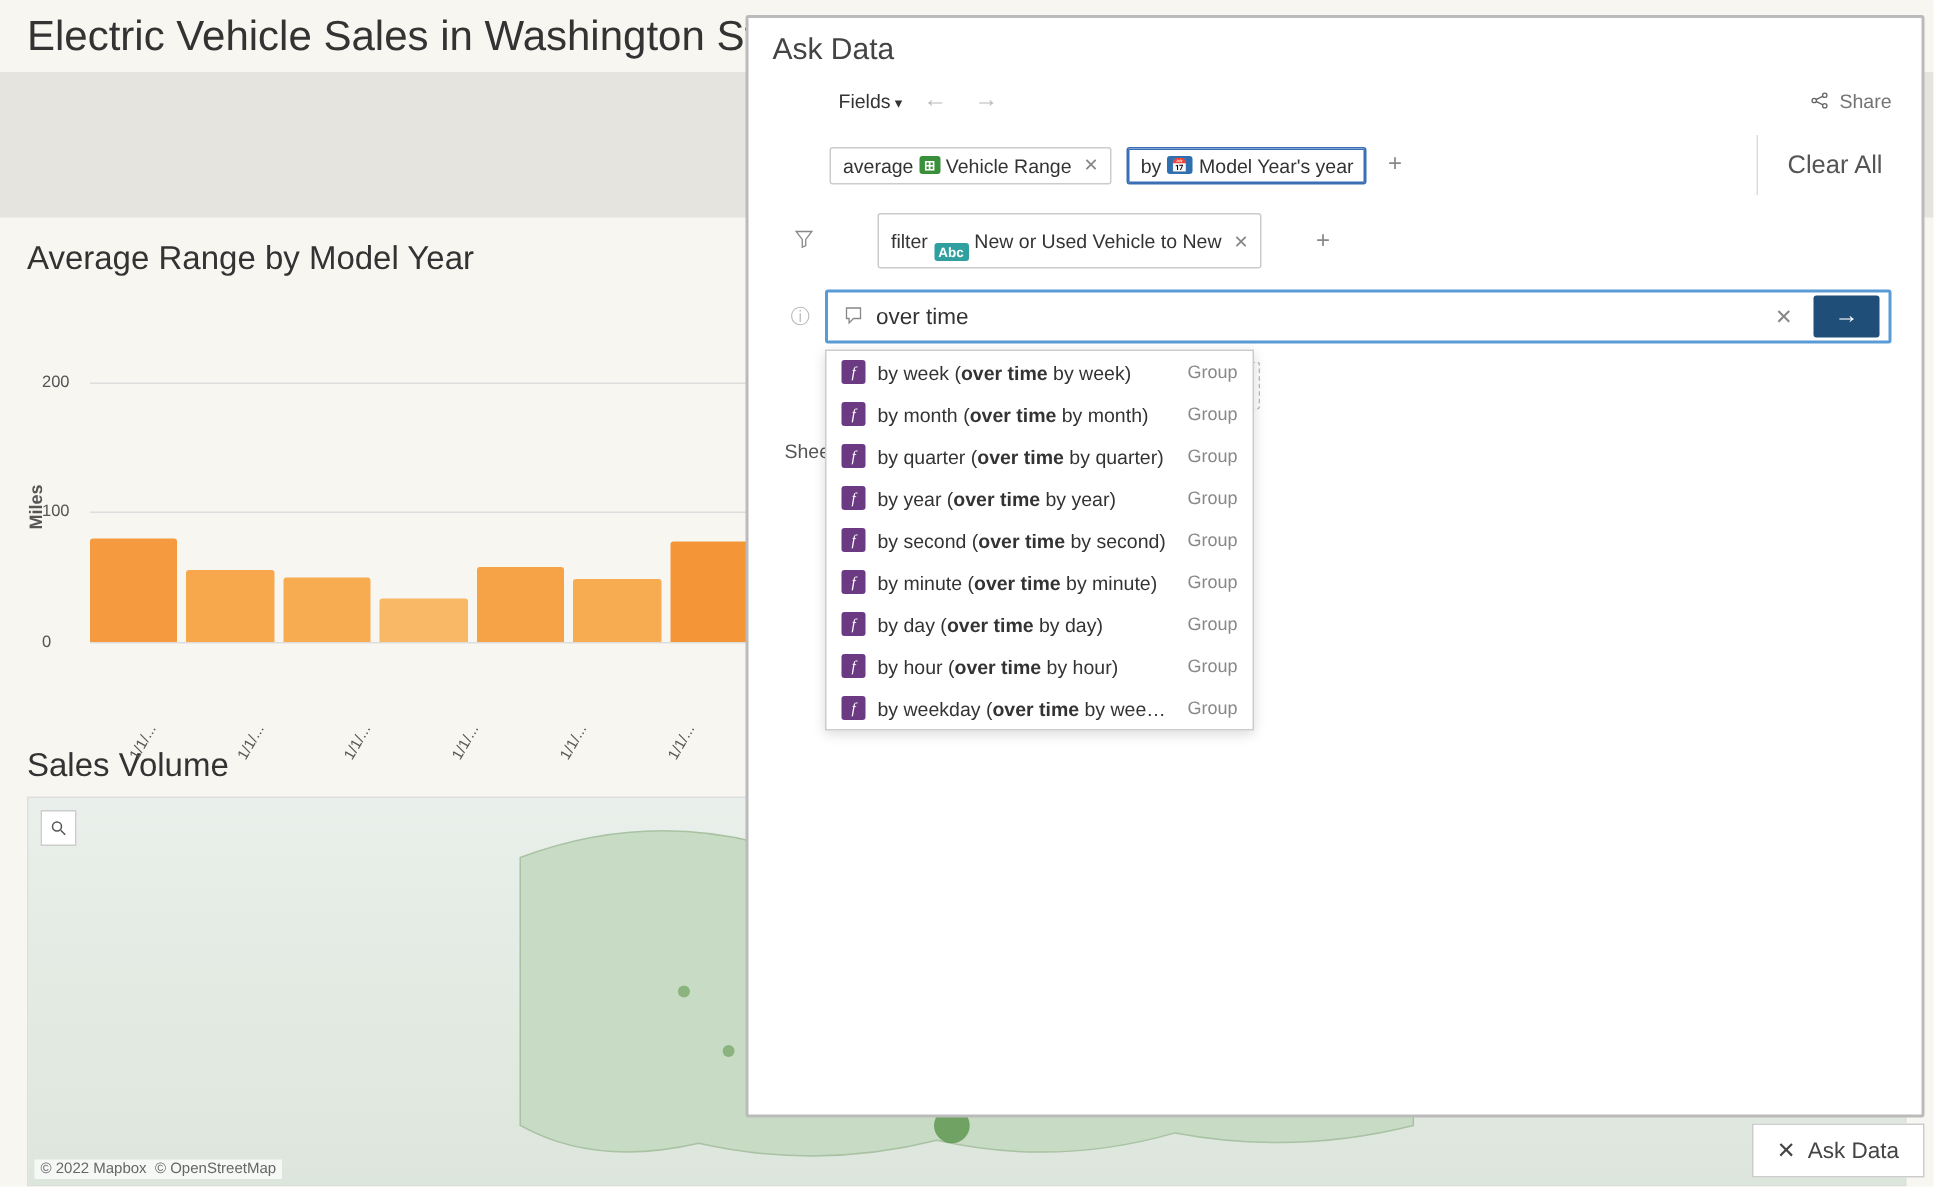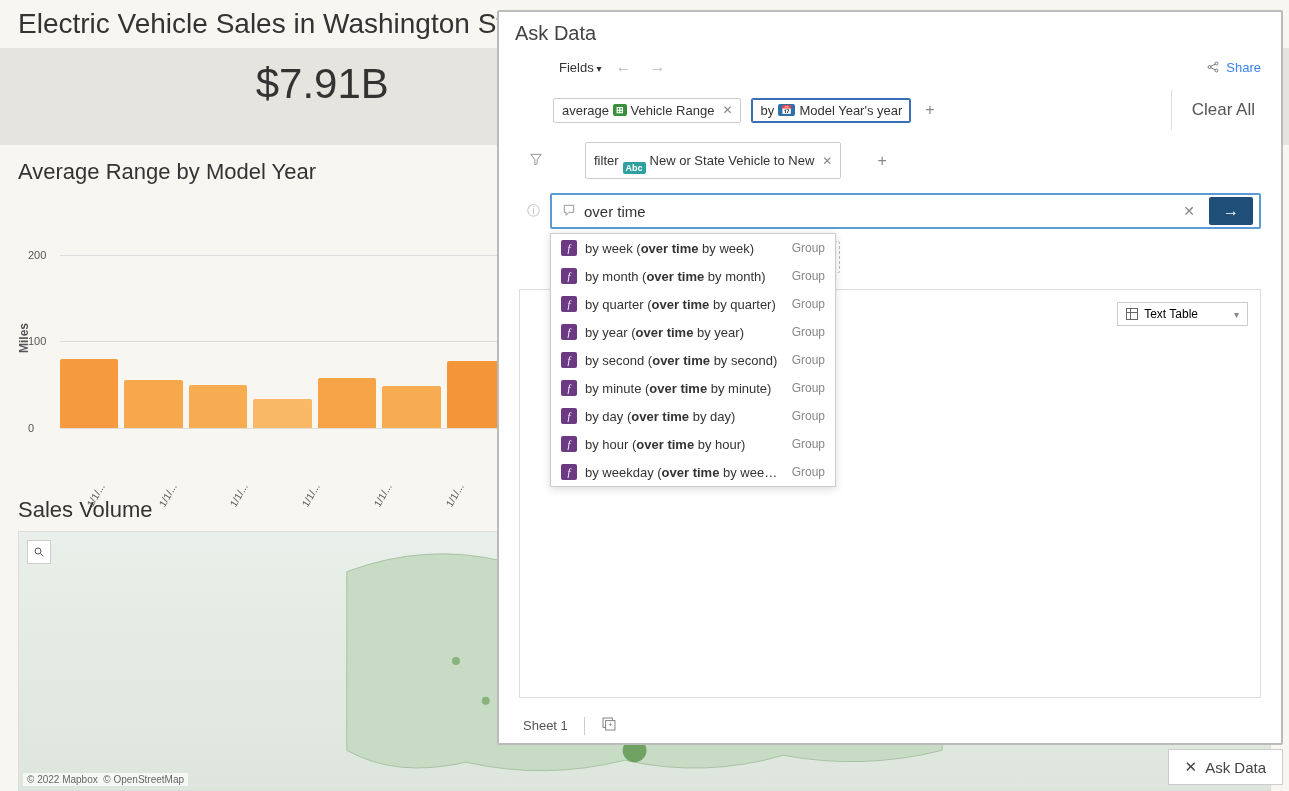--- a/index.html
+++ b/index.html
@@ -27,21 +27,21 @@
 .map-search { position: absolute; top: 8px; left: 8px; width: 24px; height: 24px; background: #fff; border: 1px solid #ccc; display: flex; align-items: center; justify-content: center; font-size: 12px; color: #555; cursor: pointer; }
 .map-footer { position: absolute; bottom: 4px; left: 4px; font-size: 10px; color: #666; background: rgba(255,255,255,.7); padding: 1px 4px; }
 .map-svg { width:100%; height:100%; }
 
 .ask-panel { position: absolute; top: 10px; right: 6px; width: 786px; height: 735px; background: #fff; border: 2px solid #bbb; border-radius: 2px; display: flex; flex-direction: column; }
 .ask-header { padding: 10px 16px 6px; font-size: 20px; color: #444; border-bottom: 1px solid transparent; }
 .ask-toolbar { display: flex; align-items: center; padding: 6px 20px 8px 60px; gap: 10px; }
 .fields-dd { font-size: 13px; color: #333; cursor:pointer; }
 .fields-dd::after { content: " ▾"; font-size:10px; }
 .nav-arrow { color: #bbb; font-size: 16px; padding: 0 4px; cursor:pointer; }
-.share { margin-left: auto; display: flex; align-items: center; gap: 6px; color: #3b82f6; font-size: 13px; cursor:pointer;}
+.share { margin-left: auto; display: flex; align-items: center; gap: 6px; color: #737373; font-size: 13px; cursor:pointer;}
 .share-icon { width:14px; height:14px; }
 
 .pill-row { display:flex; align-items:center; gap:10px; padding: 6px 20px 6px 54px; flex-wrap:wrap;}
 .pill-row.filters { border-top:none;gap:32px; }
 .row-icon { width:18px; color:#888; font-size:14px; position:relative; left:-26px; margin-right:-18px; text-align:center;}
 .pill { display:inline-flex; align-items:center; gap:4px; border:1px solid #ccc; padding:4px 8px; font-size:13px; color:#333; background:#fff; border-radius:2px; cursor:pointer;}
 .pill.selected-outline { border:1px solid #3b6fb5; box-shadow: 0 0 0 1px #3b6fb5 inset; }
 .pill .badge { display:inline-block; padding:1px 3px; font-size:9px; border-radius:2px; font-weight:600; color:#fff; }
 .badge.green { background:#3a8f3a; }
 .badge.blue { background:#2f6fb0; }
@@ -83,21 +83,20 @@
 
 .ask-footer-btn { position:absolute; bottom:6px; right:6px; background:#fff; border:1px solid #ccc; padding:8px 16px; display:flex; align-items:center; gap:8px; font-size:15px; color:#444; cursor:pointer;}
 </style>
 </head>
 <body>
 
 <div class="dashboard">
   <div class="dash-title">Electric Vehicle Sales in Washington State</div>
   <div class="kpi-row">
     <div class="kpi">
-      <div class="kpi-value">$7.91B</div>
     </div>
     <div class="kpi">
       <div class="kpi-label">Number o</div>
       <div class="kpi-value">34</div>
     </div>
   </div>
 
   <div class="section-title">Average Range by Model Year</div>
   <div class="chart-area">
     <div class="y-axis-label">Miles</div>
@@ -239,21 +238,21 @@
 
   <div class="pill-row filters">
     <span class="row-icon">
       <svg width="14" height="14" viewBox="0 0 24 24">
           <path d="M3 4 H21 L14 13 V20 L10 22 V13 Z" fill="none" stroke="#888" stroke-width="1.5"></path>
         </svg>
     </span>
     <div class="pill">
       <span>filter</span>
       <span class="badge teal">Abc</span>
-      <span>New or State Vehicle to New</span>
+      <span>New or Used Vehicle to New</span>
       <span class="pill-x">✕</span>
     </div>
     <span class="add-btn">+</span>
   </div>
 
   <div class="search-row">
     <span class="info-icon">ⓘ</span>
     <div class="search-box">
       <span class="search-prefix-icon">
         <svg width="14" height="14" viewBox="0 0 24 24">
@@ -323,26 +322,20 @@
       <span>Model</span>
     </div>
     <div class="sugg-chip">
         <span>as a treemap</span>
       </div>
     <div class="sugg-chip">
         <span>as a heat map</span>
       </div>
   </div>
 
-  <div class="results">
-    <div class="viz-select">
-      <span class="table-icon"></span>
-      <span>Text Table</span>
-    </div>
-  </div>
 
   <div class="sheet-bar">
     <span class="sheet-tab">Sheet 1</span>
     <span class="sheet-divider"></span>
     <span class="sheet-add">
       <svg width="16" height="16" viewBox="0 0 24 24">
           <rect x="3" y="3" width="14" height="14" fill="none" stroke="#666" stroke-width="1.2"></rect>
           <rect x="7" y="7" width="14" height="14" fill="#fff" stroke="#666" stroke-width="1.2"></rect>
           <text x="14" y="17" font-size="10" text-anchor="middle" fill="#666">+</text>
         </svg>

